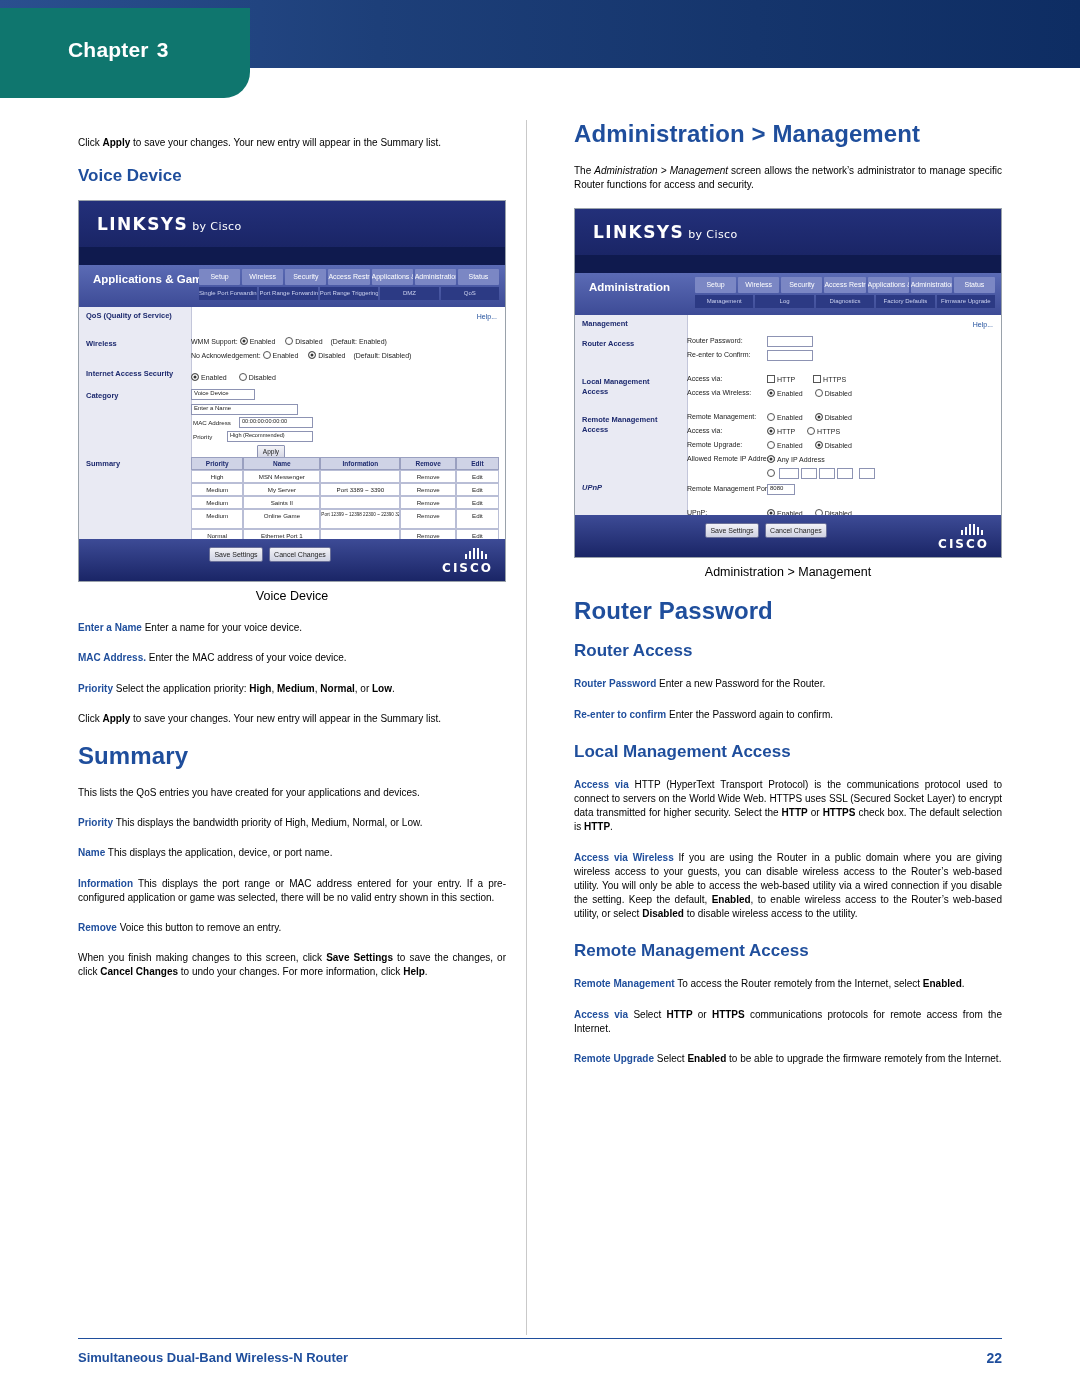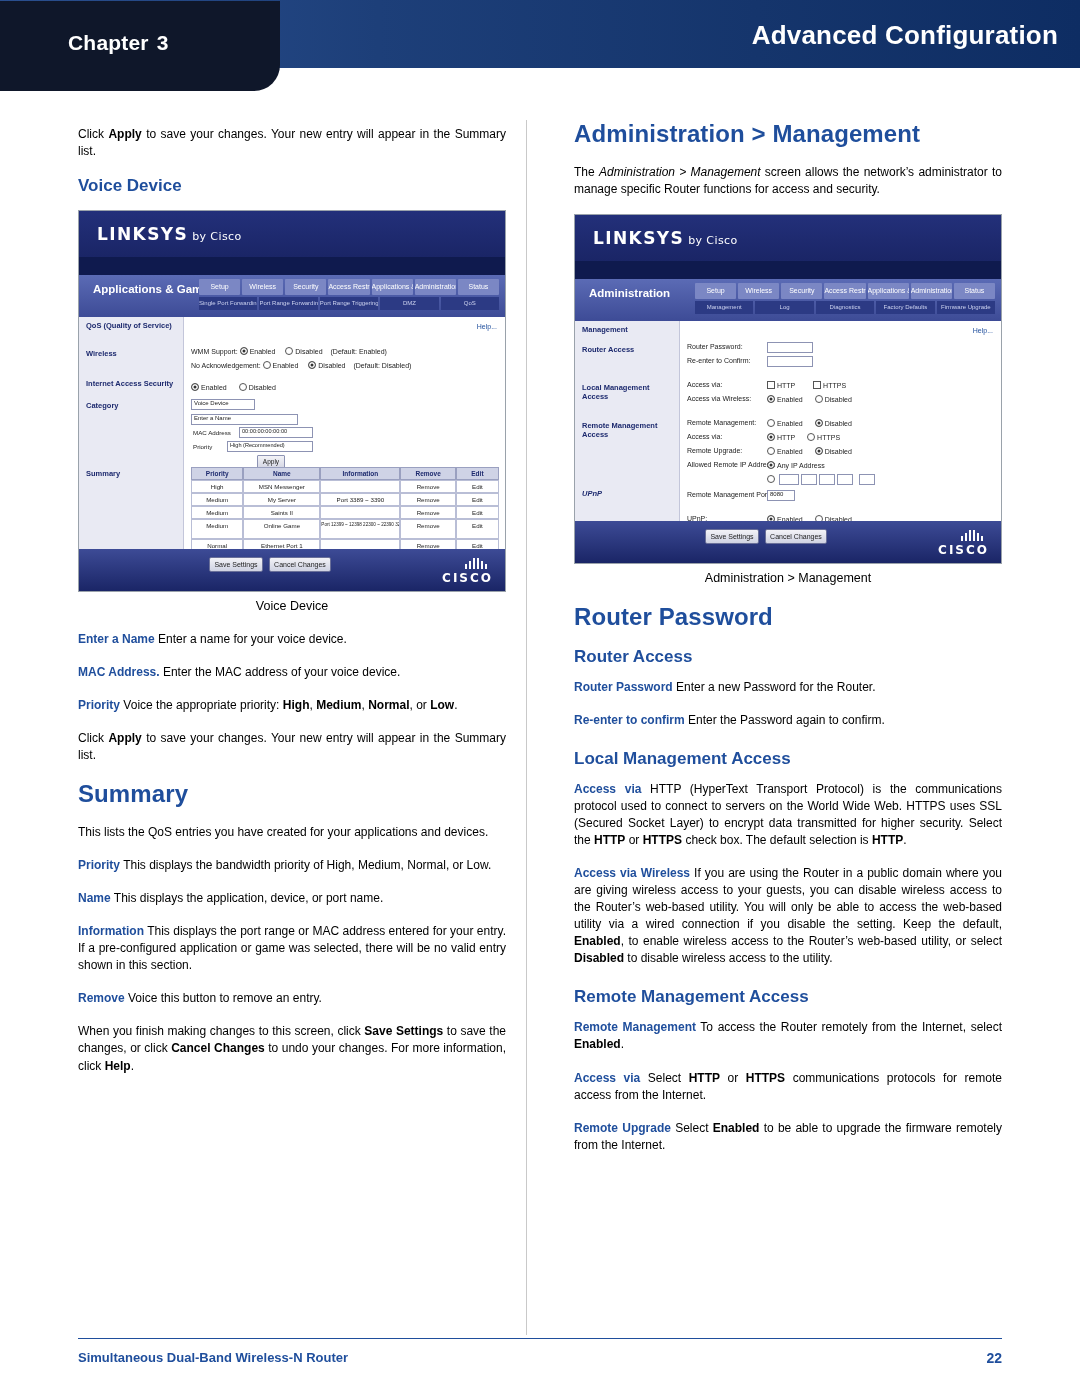--- a/index.html
+++ b/index.html
@@ -24,24 +24,24 @@
     background: #1b3c72;
   }
   .header-bg-grad {
     position: absolute;
     top: 0; left: 0;
     width: 1080px; height: 68px;
     background: linear-gradient(90deg,#2a4f8f 0%, #1d3f79 35%, #15356c 70%, #0e2d63 100%);
   }
   .chapter-tab {
     position: absolute;
-    top: 1px; left: 0;
-    width: 280px;
+    top: 8px; left: 0;
+    width: 250px;
     height: 90px;
-    background: #0f172a;
+    background: #0f766e;
     border-bottom-right-radius: 26px;
   }
   .chapter-tab-inner {
     position: absolute;
     top: 30px;
     left: 68px;
     color: #ffffff;
     font-size: 21px;
     font-weight: bold;
     letter-spacing: 0.2px;
@@ -77,22 +77,22 @@
   .divider {
     position: absolute;
     top: 52px;
     left: 526px;
     width: 1px;
     height: 1215px;
     background: #c9c9c9;
   }
 
   p {
-    margin: 6px 0 16px 0;
-    font-size: 12px;
+    margin: 16px 0 16px 0;
+    font-size: 10px;
     line-height: 1.42;
     color: #000000;
     text-align: justify;
   }
   p.last { margin-bottom: 0; }
   .b { font-weight: bold; }
   .i { font-style: italic; }
   .blue { color: #1f4e9c; font-weight: bold; }
 
   h2.section {
@@ -170,21 +170,21 @@
   .ui-submenu span {
     flex: 1; background: #2c3a84; color: #ccd2ef; font-size: 6px;
     text-align: center; line-height: 13px; overflow: hidden; white-space: nowrap;
   }
   .ui-body {
     position: absolute; left: 0; right: 0; top: 106px; bottom: 42px;
     background: #ffffff;
   }
   .ui-sidebar {
     position: absolute; left: 0; top: 0; bottom: 0; width: 104px;
-    background: #e9eaf3; border-right: 1px solid #c3c6da;
+    background: #e9eaf3; border-right: 1px solid #c3c6da; padding-left: 8px;
   }
   .side-lbl {
     position: absolute; left: 7px; color: #1d2a6e; font-size: 7.5px; font-weight: bold;
     line-height: 1.25; width: 92px;
   }
   .ui-main { position: absolute; left: 104px; right: 0; top: 0; bottom: 0; }
   .row { position: absolute; font-size: 7px; color: #222; white-space: nowrap; }
   .fld {
     position: absolute; background: #fff; border: 1px solid #8d93b3; height: 9px;
   }
@@ -269,21 +269,20 @@
     font-size: 14px;
     font-weight: bold;
     color: #1f4e9c;
   }
 </style>
 </head>
 <body>
 
 <div class="header">
   <div class="header-bg-grad"></div>
-  <div class="header-title">Advanced Configuration</div>
 </div>
 <div class="chapter-tab">
   <div class="chapter-tab-inner">
     <span>Chapter</span><span class="num">3</span>
   </div>
 </div>
 
 <div class="page">
 
   <div class="divider"></div>
@@ -424,21 +423,21 @@
           <div class="cisco-logo">CISCO</div>
         </div>
       </div>
       <div class="caption">Voice Device</div>
     </div>
 
     <p><span class="blue">Enter a Name</span> <span>Enter a name for your voice device.</span></p>
 
     <p><span class="blue">MAC Address.</span> <span>Enter the MAC address of your voice device.</span></p>
 
-    <p><span class="blue">Priority</span> <span>Voice the appropriate priority:</span> <span class="b">High</span>, <span class="b">Medium</span>, <span class="b">Normal</span>, or <span class="b">Low</span>.</p>
+    <p><span class="blue">Priority</span> <span>Select the application priority:</span> <span class="b">High</span>, <span class="b">Medium</span>, <span class="b">Normal</span>, or <span class="b">Low</span>.</p>
 
     <p>Click <span class="b">Apply</span> to save your changes. Your new entry will appear in the Summary list.</p>
 
     <h2 class="section">Summary</h2>
 
     <p>This lists the QoS entries you have created for your applications and devices.</p>
 
     <p><span class="blue">Priority</span> <span>This displays the bandwidth priority of High, Medium, Normal, or Low.</span></p>
 
     <p><span class="blue">Name</span> <span>This displays the application, device, or port name.</span></p>

